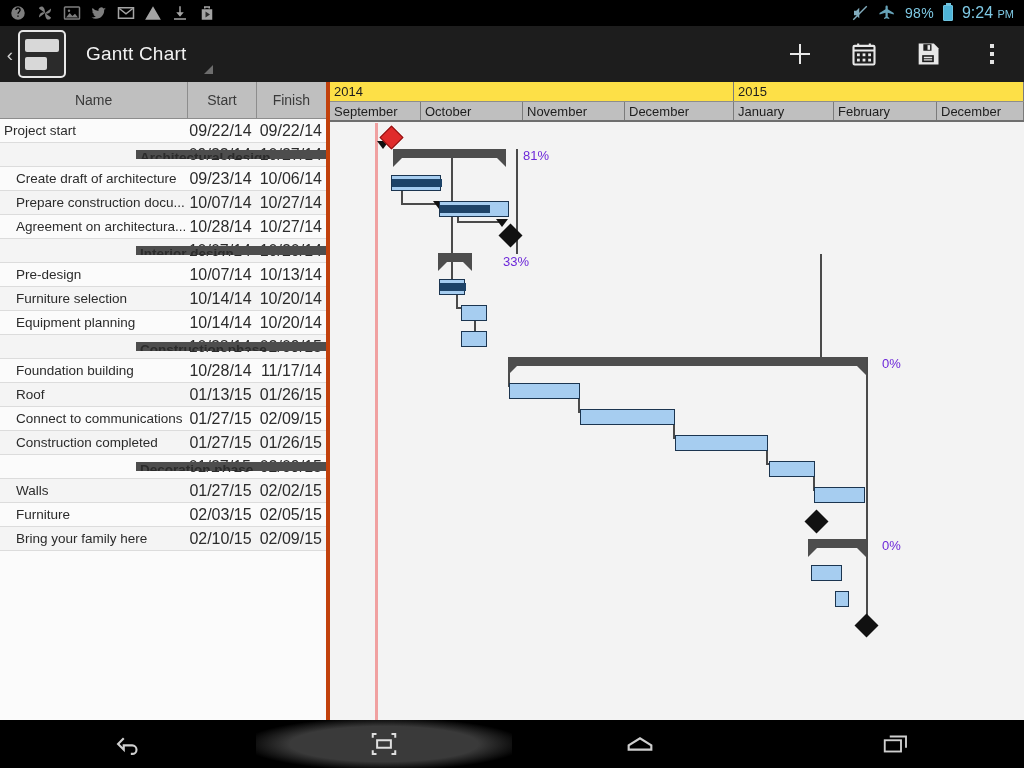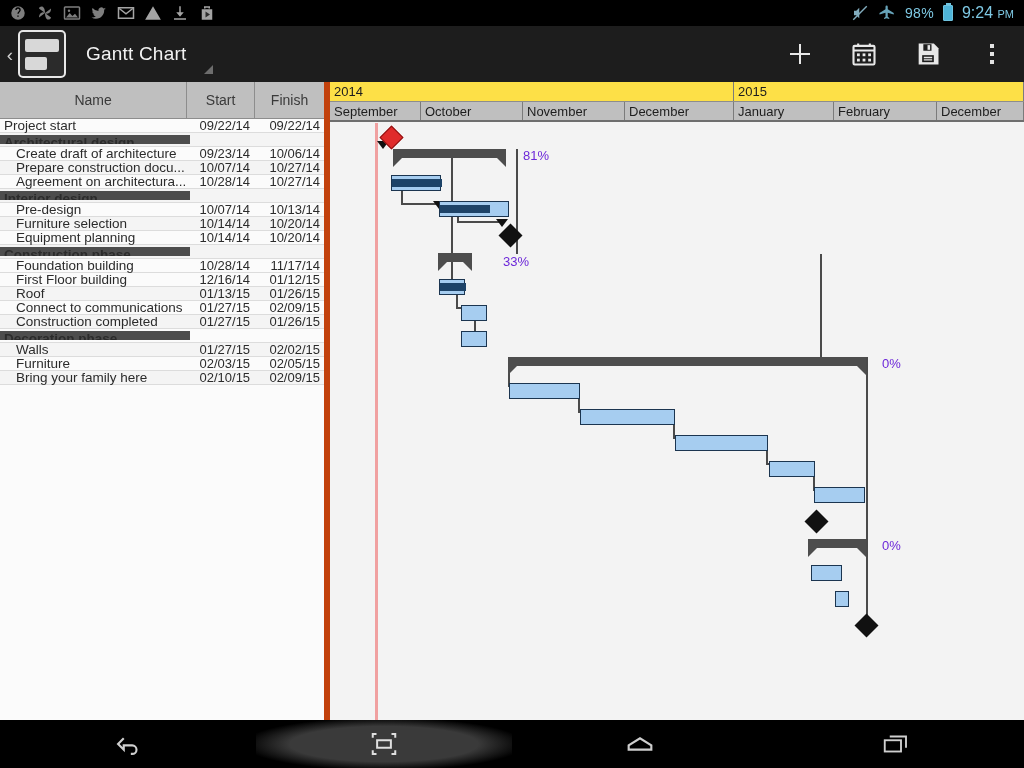--- a/index.html
+++ b/index.html
@@ -66,50 +66,51 @@
 
   
   .main {
     position: absolute; left: 0; top: 82px; width: 1024px; height: 638px;
     background: #f3f3f3;
   }
 
   
   .grid {
     position: absolute; left: 0; top: 0; width: 330px; height: 638px;
-    background: #fbfbfb; border-right: 6px solid #c2410c;
+    background: #fbfbfb; border-right: 4px solid #c2410c;
   }
   .grid-head {
     display: flex; height: 37px; background: #bfbfbf;
     border-bottom: 1px solid #8d8d8d;
   }
   .gh {
     display:flex; align-items:center; justify-content:center;
     font-size: 14px; color: #3a3a3a;
     border-right: 1px solid #8d8d8d; height: 100%;
   }
   .gh.name { width: 190px; }
   .gh.start { width: 69px; }
   .gh.finish { width: 70px; border-right: none; }
 
   .grid-body { position: relative; }
   .row {
-    display: flex; height: 14px; align-items: center;
+    display: flex; height: 24px; align-items: center;
     border-bottom: 1px solid #dcdcdc;
     background: #fbfbfb;
+    justify-content: flex-end;
   }
   .row.alt { background: #f4f4f4; }
   .c-name {
     width: 190px; font-size: 13.5px; color: #2b2b2b;
     padding-left: 4px; white-space: nowrap; overflow: hidden;
   }
   .c-name.child { padding-left: 16px; }
   .c-name.summary { font-weight: bold; }
   .c-date {
-    width: 69px; font-size: 13px; color: #2b2b2b; text-align: right; padding-right: 5px;
+    width: 69px; font-size: 16px; color: #2b2b2b; text-align: right; padding-right: 5px;
     white-space: nowrap;
   }
   .c-date.fin { width: 70px; padding-right: 4px; }
 
   
   .chart {
     position: absolute; left: 330px; top: 0; width: 694px; height: 638px;
     background: #f3f3f3; overflow: hidden;
   }
   .tl-years { display:flex; height: 20px; background: #fde047; border-bottom: 1px solid #8d8d8d; }
@@ -319,25 +320,20 @@
           </div>
           <div class="row alt">
             <div class="c-name summary">Construction phase</div>
             <div class="c-date">10/28/14</div>
             <div class="c-date fin">02/09/15</div>
           </div>
           <div class="row">
             <div class="c-name child">Foundation building</div>
             <div class="c-date">10/28/14</div>
             <div class="c-date fin">11/17/14</div>
-          </div>
-          <div class="row">
-            <div class="c-name child">First Floor building</div>
-            <div class="c-date">12/16/14</div>
-            <div class="c-date fin">01/12/15</div>
           </div>
           <div class="row alt">
             <div class="c-name child">Roof</div>
             <div class="c-date">01/13/15</div>
             <div class="c-date fin">01/26/15</div>
           </div>
           <div class="row">
             <div class="c-name child">Connect to communications</div>
             <div class="c-date">01/27/15</div>
             <div class="c-date fin">02/09/15</div>

